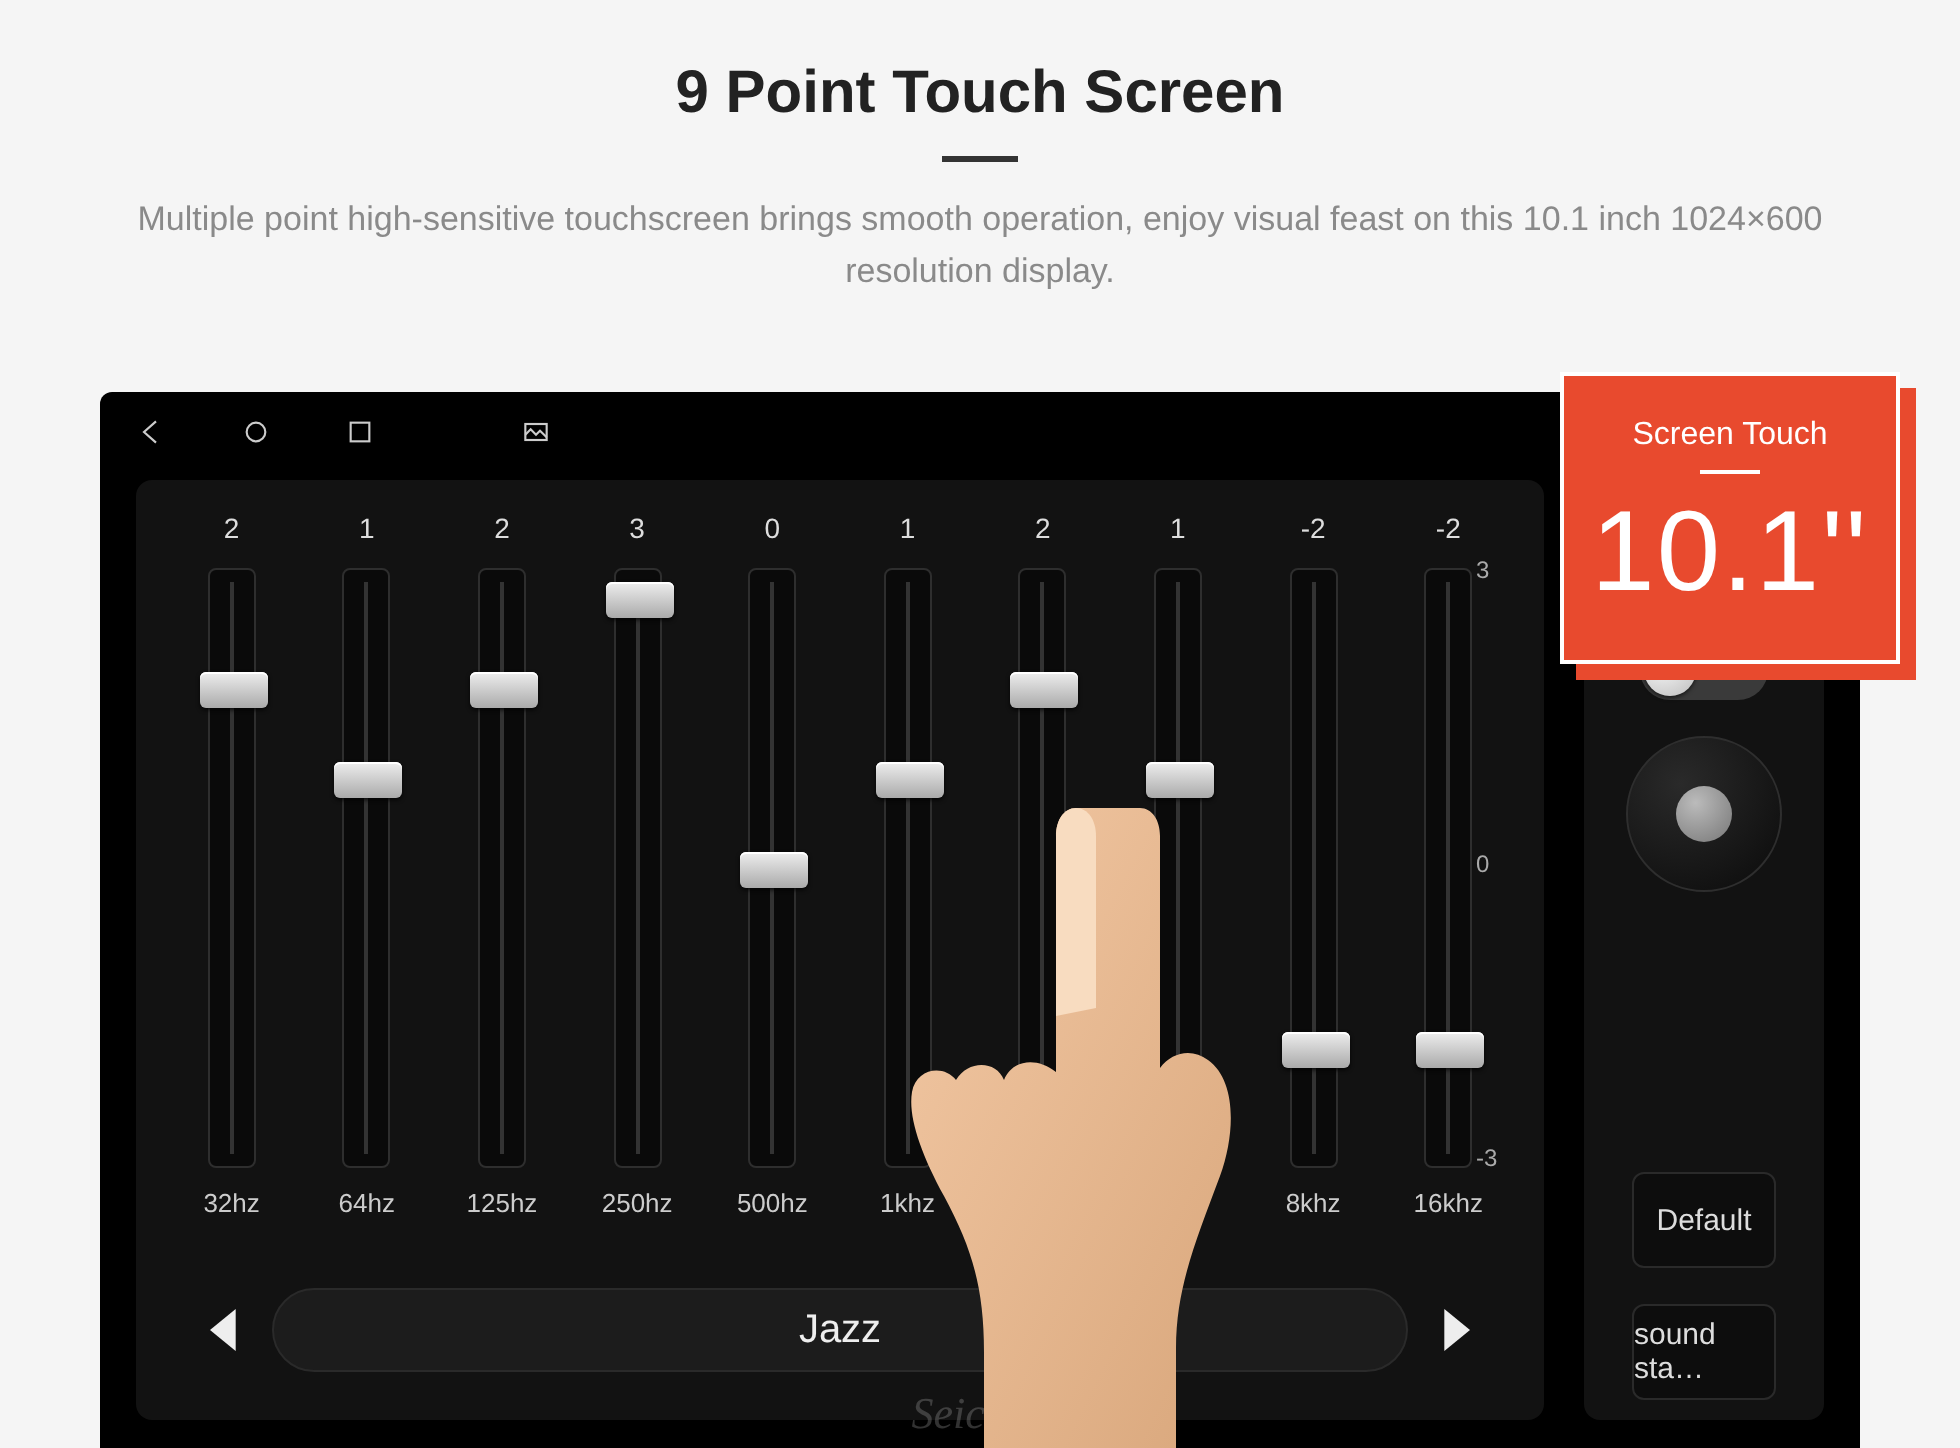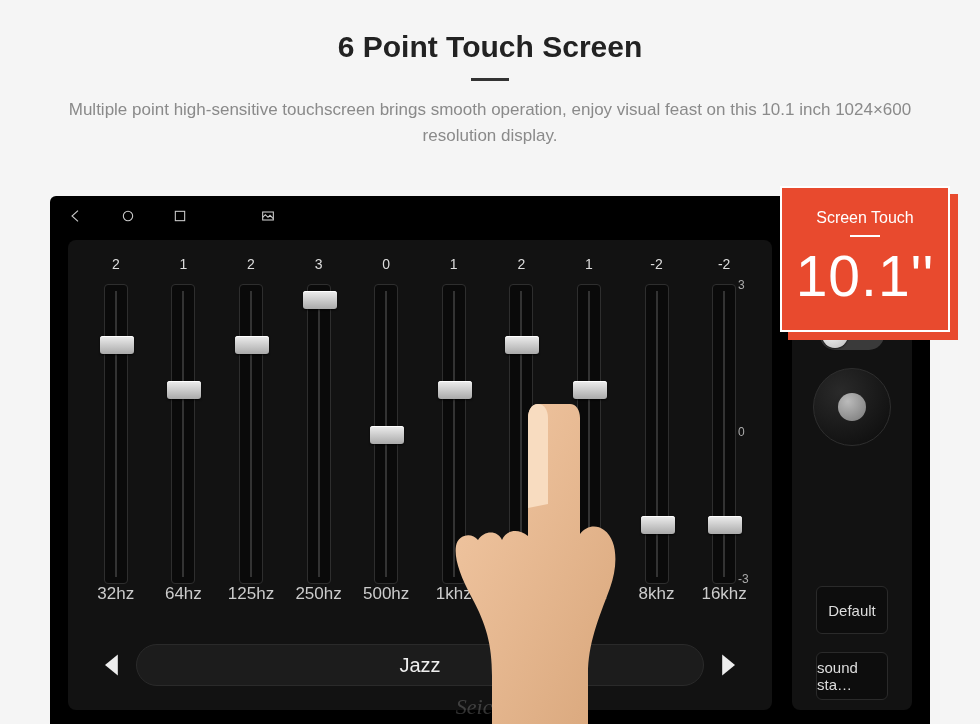--- a/index.html
+++ b/index.html
@@ -34,21 +34,21 @@
   .eq-col { flex: 1; display: flex; flex-direction: column; align-items: center; }
   .eq-val { color: #ddd; font-size: 14px; height: 20px; }
   .eq-track { position: relative; width: 24px; height: 300px; margin-top: 8px;
               background: linear-gradient(#0a0a0a,#0a0a0a); border: 1px solid #2e2e2e;
               border-radius: 4px; }
   .eq-track::before { content: ""; position: absolute; left: 50%; top: 6px; bottom: 6px;
                       width: 2px; margin-left: -1px; background: #333; }
   .eq-thumb { position: absolute; left: -5px; width: 34px; height: 18px;
               background: linear-gradient(#eee,#aaa); border-radius: 3px;
               box-shadow: 0 1px 2px rgba(0,0,0,.8), inset 0 1px 0 #fff; }
-  .eq-freq { color: #ccc; font-size: 17px; }
+  .eq-freq { color: #ccc; font-size: 13px; margin-top: 10px; }
 
   
   .scale { position: absolute; top: 42px; right: 6px; height: 300px; width: 28px;
            color: #aaa; font-size: 12px; }
   .scale .tick { position: absolute; right: 0; width: 28px; text-align: left; }
   .scale .t3  { top: -4px; }
   .scale .t0  { top: 50%; transform: translateY(-50%); }
   .scale .tm3 { bottom: -4px; }
 
   
@@ -88,21 +88,21 @@
   .size-box .lbl { font-size: 16px; }
   .size-box .ul  { width: 30px; height: 2px; background: #fff; margin: 8px 0 6px; }
   .size-box .val { font-size: 57px; font-weight: 300; letter-spacing: 1px; }
 
   
   .finger { position: absolute; left: 400px; bottom: 0; width: 180px; height: 320px; pointer-events: none; }
 </style>
 </head>
 <body>
 
-<h1 class="page-title">6 Point Touch Screen</h1>
+<h1 class="page-title">9 Point Touch Screen</h1>
 <div class="title-underline"></div>
 <p class="page-sub">Multiple point high-sensitive touchscreen brings smooth operation, enjoy visual feast on this 10.1 inch 1024×600 resolution display.</p>
 
 <div class="device">
 
   <div class="statusbar">
     <div class="nav-icons">
       <span><svg viewBox="0 0 24 24">
             <path d="M15 4 L6 12 L15 20"></path>
           </svg></span>

